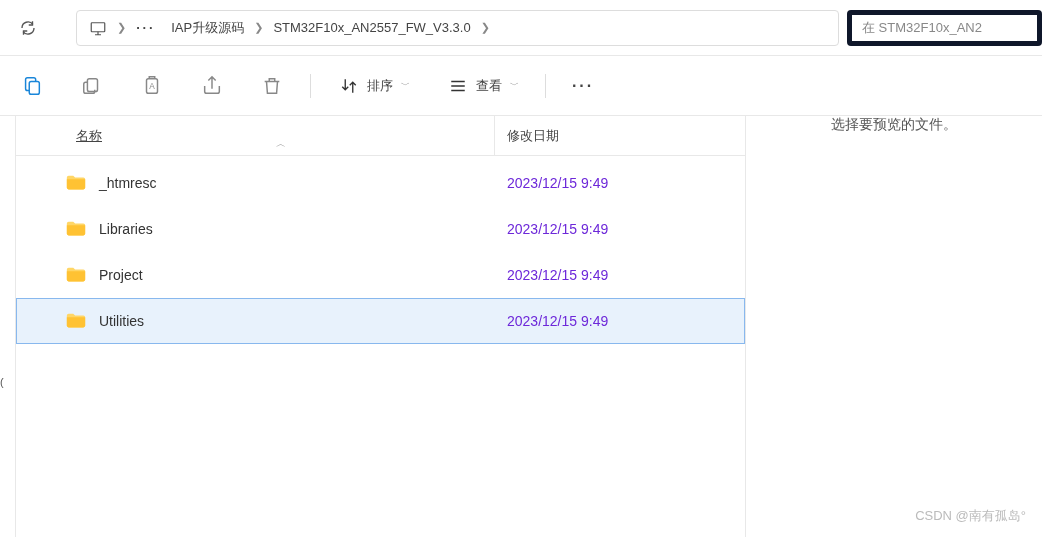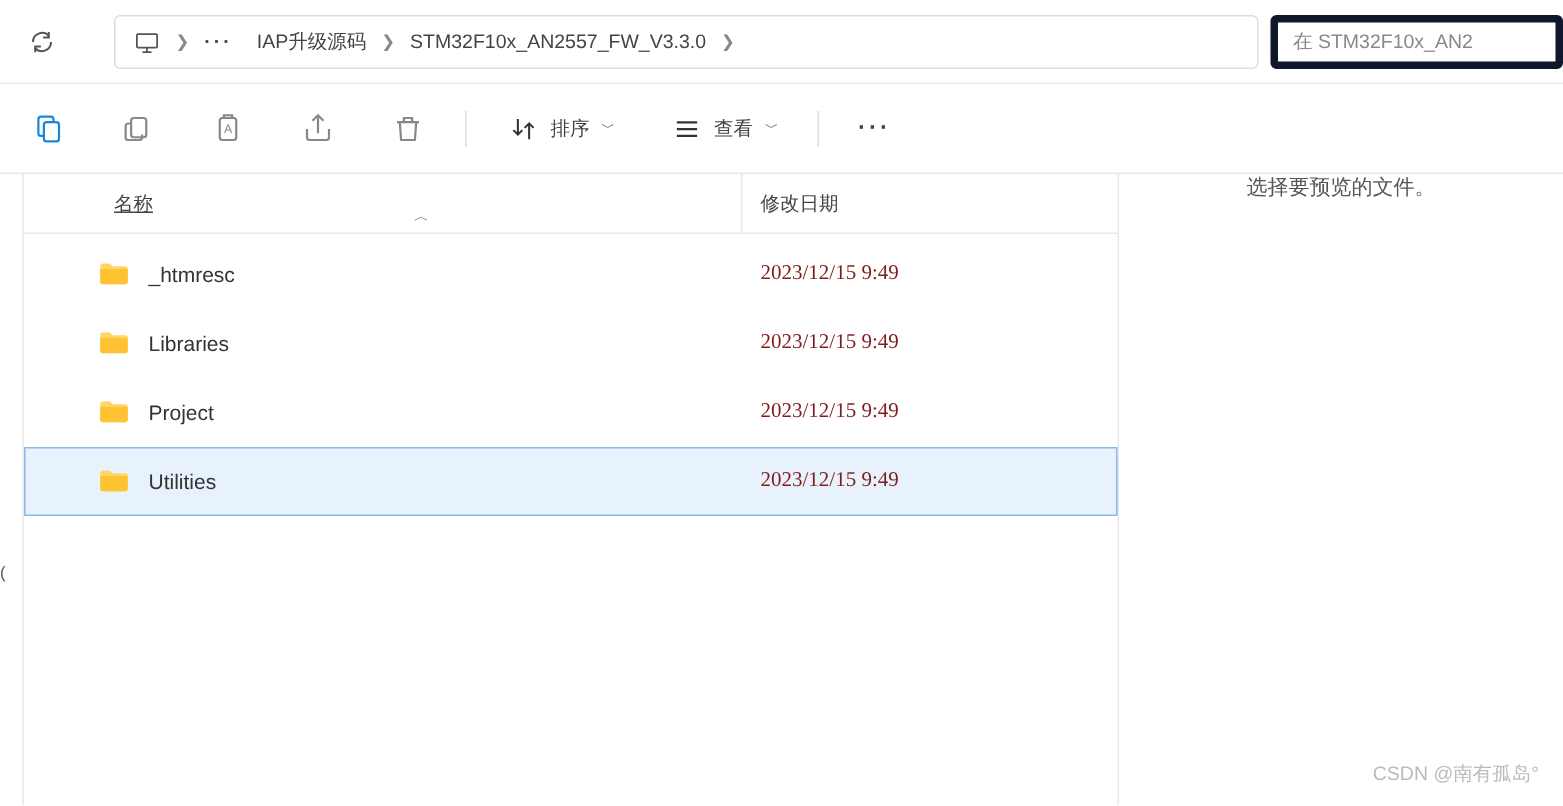--- a/index.html
+++ b/index.html
@@ -29,21 +29,21 @@
     
     .col-header { height: 40px; display: flex; align-items: center; border-bottom: 1px solid #e8e8e8; color: #444; font-size: 13px; }
     .col-name { width: 478px; padding-left: 60px; position: relative; text-decoration: underline; }
     .col-date { flex: 1; padding-left: 12px; border-left: 1px solid #e8e8e8; height: 100%; display: flex; align-items: center; }
     .sort-ind { position: absolute; left: 260px; top: 10px; font-size: 10px; color: #888; }
     
     .file-list { padding-top: 4px; }
     .row { height: 46px; display: flex; align-items: center; padding-left: 48px; cursor: pointer; border: 1px solid transparent; }
     .row.selected { border: 1px solid #88b8ee; background: #e8f2fc; }
     .row .fname { width: 430px; display: flex; align-items: center; gap: 12px; color: #333; font-size: 14px; }
-    .row .fdate { color: #7f1d1d; font-size: 14px; padding-left: 12px; font-family: Liberation Serif, serif; }
+    .row .fdate { color: #6d28d9; font-size: 14px; padding-left: 12px; }
     
     .folder-icon svg { width: 22px; height: 22px; }
     
     svg { display: block; }
   </style>
 </head>
 <body>
 
 <div class="titlebar">
   <div class="refresh-btn">

